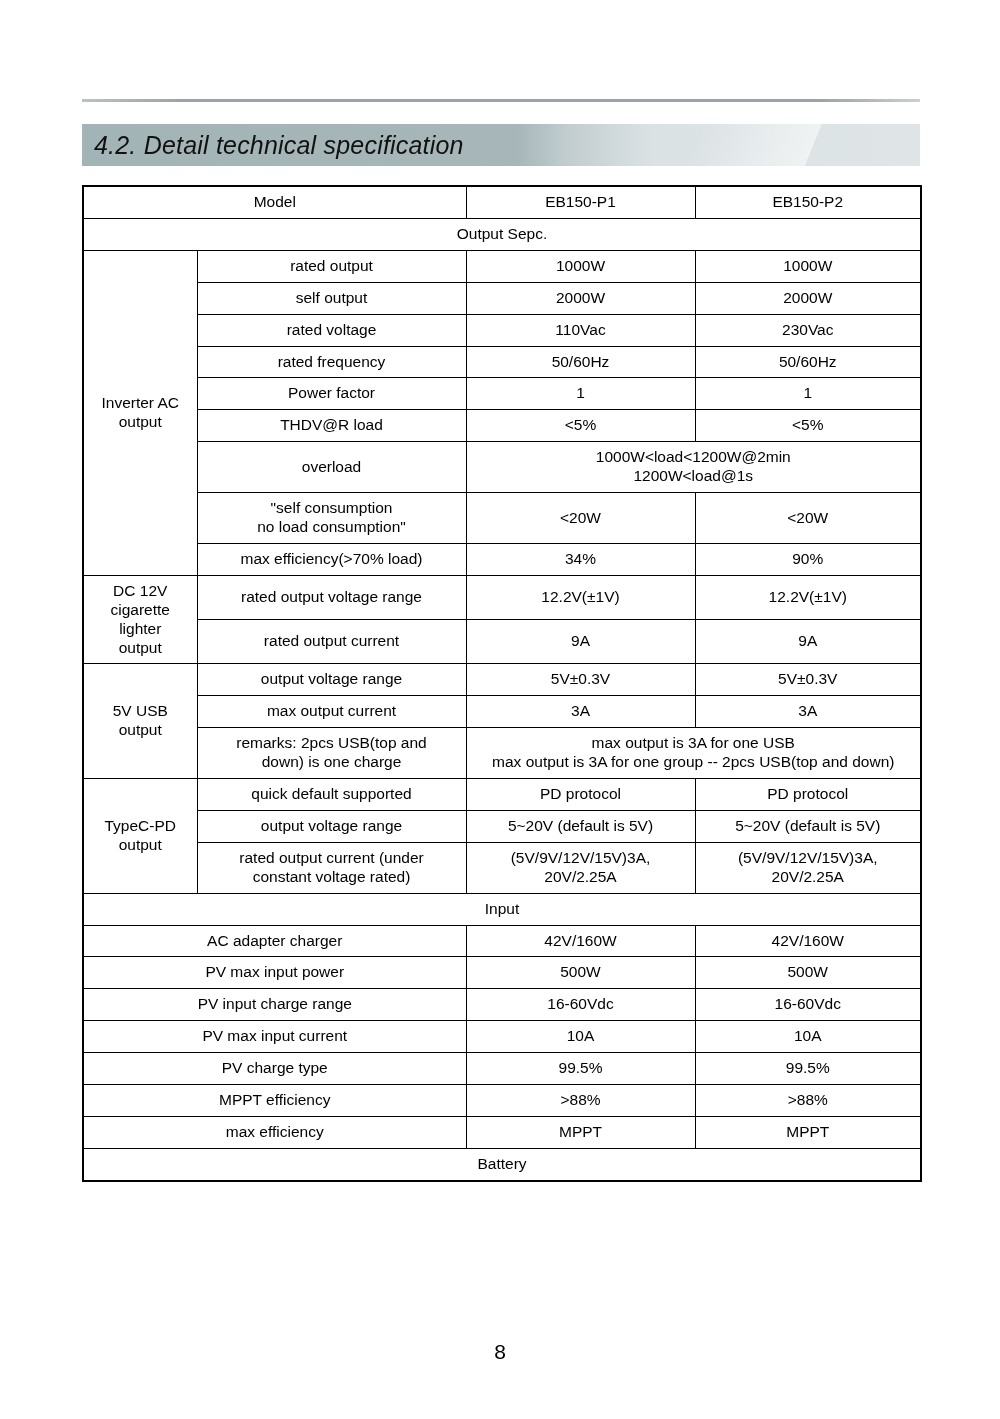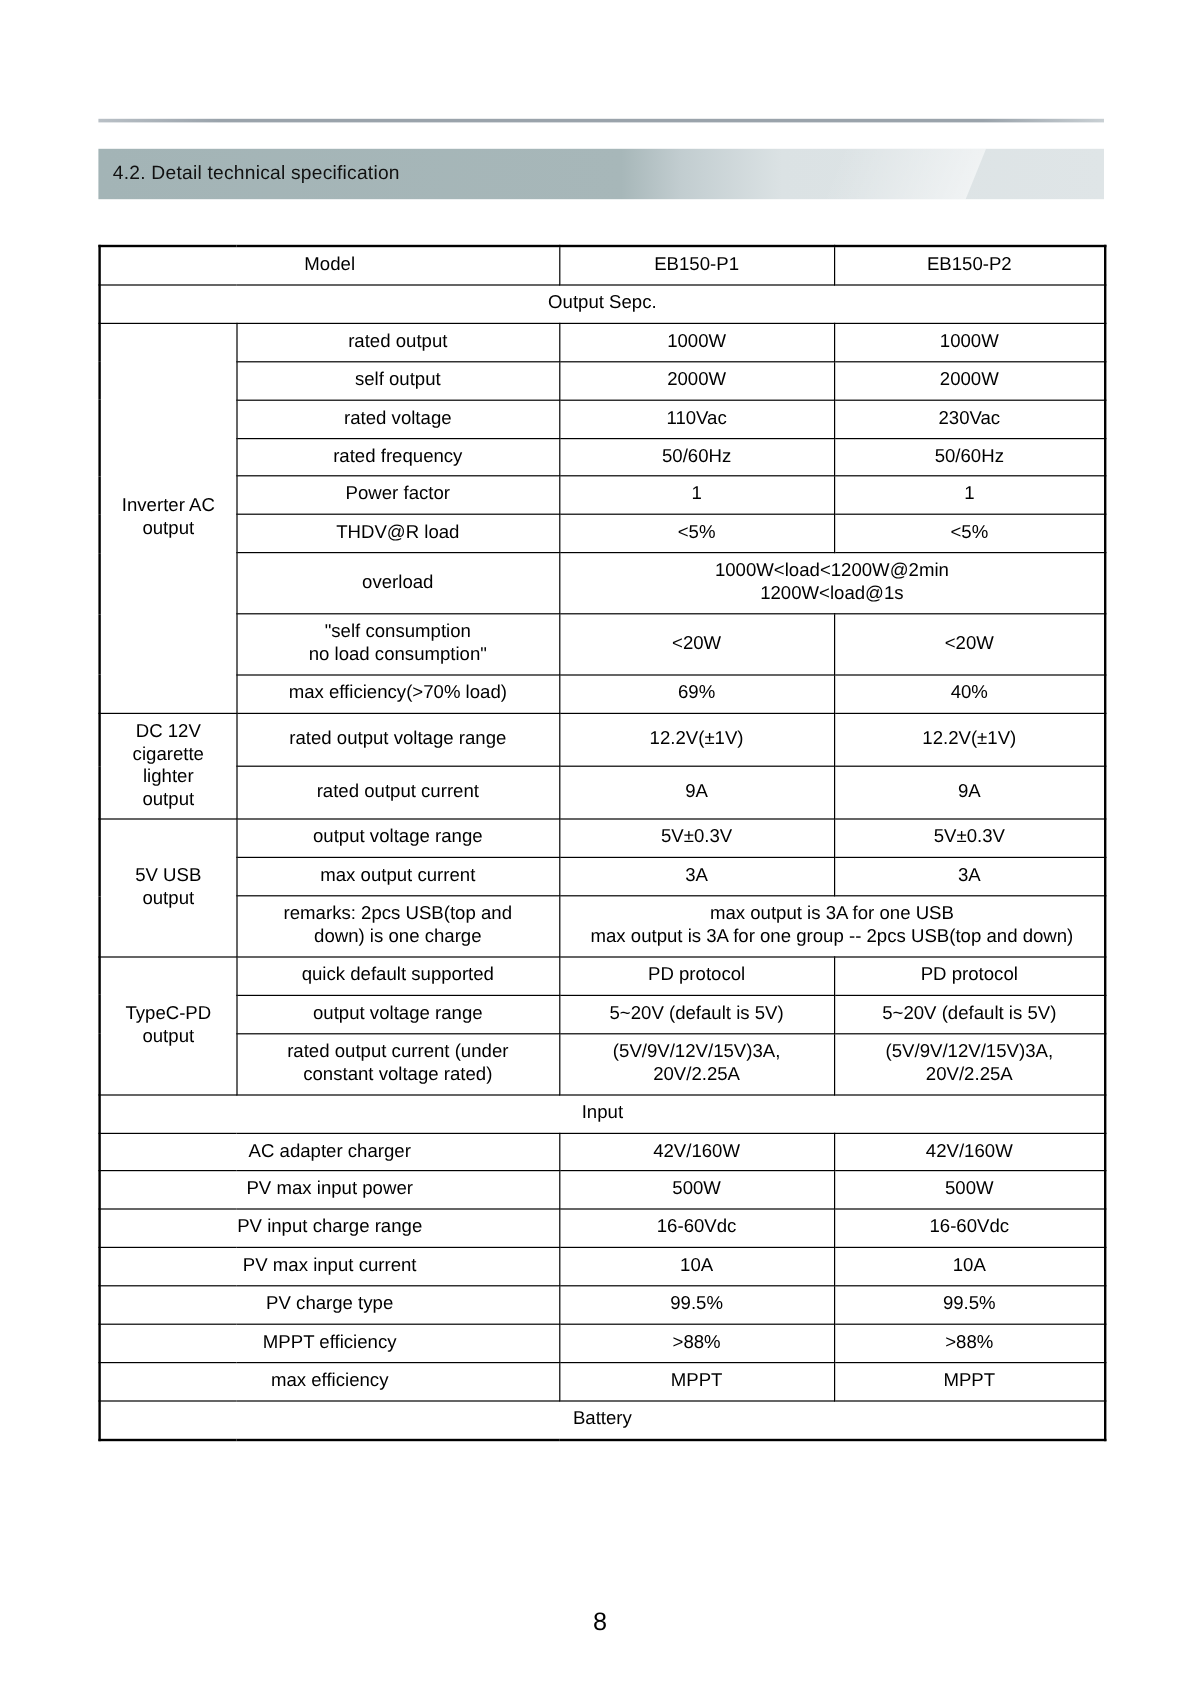--- a/index.html
+++ b/index.html
@@ -60,32 +60,33 @@
     background: linear-gradient(to right, rgba(255,255,255,0.0), rgba(255,255,255,0.55));
     transform: skewX(-22deg);
     pointer-events: none;
   }
   .heading-text {
     position: relative;
     z-index: 2;
     display: block;
     padding-left: 12px;
     line-height: 42px;
-    font-size: 16px;
+    font-size: 25px;
     font-weight: 400;
     letter-spacing: 0.2px;
     color: #111111;
     white-space: nowrap;
+    font-style: italic;
   }
 
   
   .spec-table-wrap {
     position: absolute;
     left: 82px;
-    top: 204px;
+    top: 185px;
     width: 838px;
   }
   table.spec {
     border-collapse: collapse;
     table-layout: fixed;
     width: 838px;
     border: 2px solid #000;
     background: #fff;
   }
   table.spec td {
@@ -211,22 +212,22 @@
           <td class="tall">
             <span>"self consumption</span><br>
             <span>no load consumption"</span>
           </td>
           <td>&lt;20W</td>
           <td>&lt;20W</td>
         </tr>
 
         <tr>
           <td>max efficiency(&gt;70% load)</td>
-          <td>69%</td>
-          <td>40%</td>
+          <td>34%</td>
+          <td>90%</td>
         </tr>
 
         <tr>
           <td class="cat" rowspan="2">
             <span>DC 12V</span><br>
             <span>cigarette</span><br>
             <span>lighter</span><br>
             <span>output</span>
           </td>
           <td class="tall">rated output voltage range</td>

